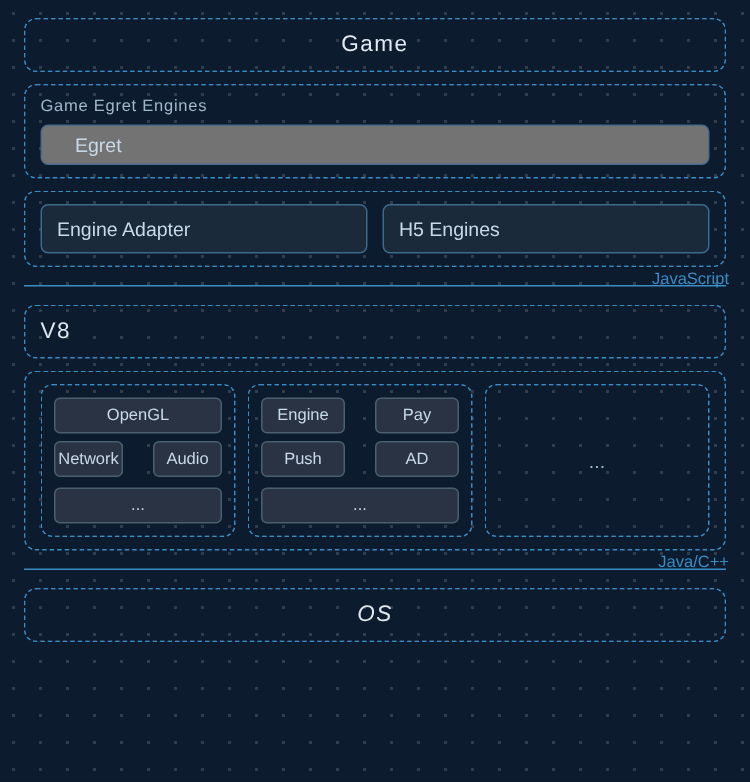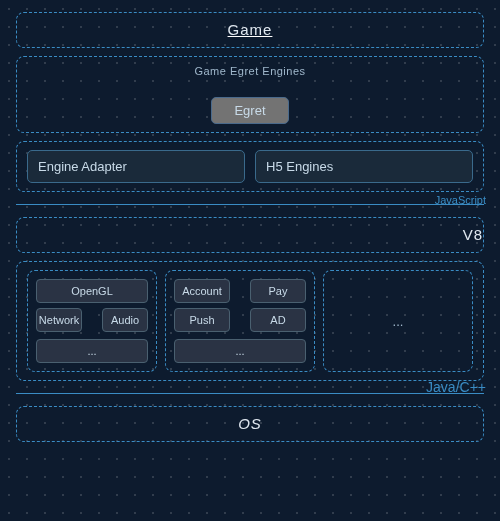--- a/index.html
+++ b/index.html
@@ -24,38 +24,36 @@
       gap: 8px;
       height: 100%;
     }
 
     
     .game-block {
       border: 1.5px dashed #3a8cc4;
       border-radius: 8px;
       padding: 8px 10px;
       text-align: center;
-      text-decoration: underline;
     }
 
     .game-label {
       font-size: 15px;
       color: #e0e8f0;
       letter-spacing: 1px;
     }
 
     
     .egret-engines-block {
       border: 1.5px dashed #3a8cc4;
       border-radius: 8px;
       padding: 8px 10px;
       display: flex;
       flex-direction: column;
-      align-items: center;
-      gap: 20px;
+      gap: 6px;
     }
 
     .egret-engines-label {
       font-size: 11px;
       color: #a0b8cc;
       letter-spacing: 0.5px;
     }
 
     .egret-btn {
       background: #737373;
@@ -84,22 +82,22 @@
       border-radius: 5px;
       padding: 8px 10px;
       font-size: 13px;
       color: #c8dae8;
     }
 
     
     .v8-block {
       border: 1.5px dashed #3a8cc4;
       border-radius: 8px;
-      padding: 8px 0;
-      text-align: right;
+      padding: 8px 10px;
+      text-align: left;
     }
 
     .v8-label {
       font-size: 15px;
       color: #e0e8f0;
       letter-spacing: 1px;
     }
 
     
     .native-row {
@@ -222,36 +220,36 @@
         </div>
         <div class="btn-row">
           <div class="mini-btn">Network</div>
           <div class="mini-btn">Audio</div>
         </div>
         <div class="dots-btn">...</div>
       </div>
 
       <div class="native-panel native-panel-middle">
         <div class="btn-row">
-          <div class="mini-btn">Account</div>
+          <div class="mini-btn">Engine</div>
           <div class="mini-btn">Pay</div>
         </div>
         <div class="btn-row">
           <div class="mini-btn">Push</div>
           <div class="mini-btn">AD</div>
         </div>
         <div class="dots-btn">...</div>
       </div>
 
       <div class="native-panel native-panel-right">
         <span class="dots-label">...</span>
       </div>
 
     </div>
-    <div style="position:absolute; right:-2px; bottom:-14px; font-size:14px; color:#3a8cc4; white-space:nowrap;">Java/C++</div>
+    <div style="position:absolute; right:-2px; bottom:-14px; font-size:11px; color:#3a8cc4; white-space:nowrap;">Java/C++</div>
   </div>
 
   <div style="height:1px; background:#3a8cc4; margin: 4px 0;"></div>
 
   <div class="os-block">
     <span class="os-label">OS</span>
   </div>
 
 </div>
 

